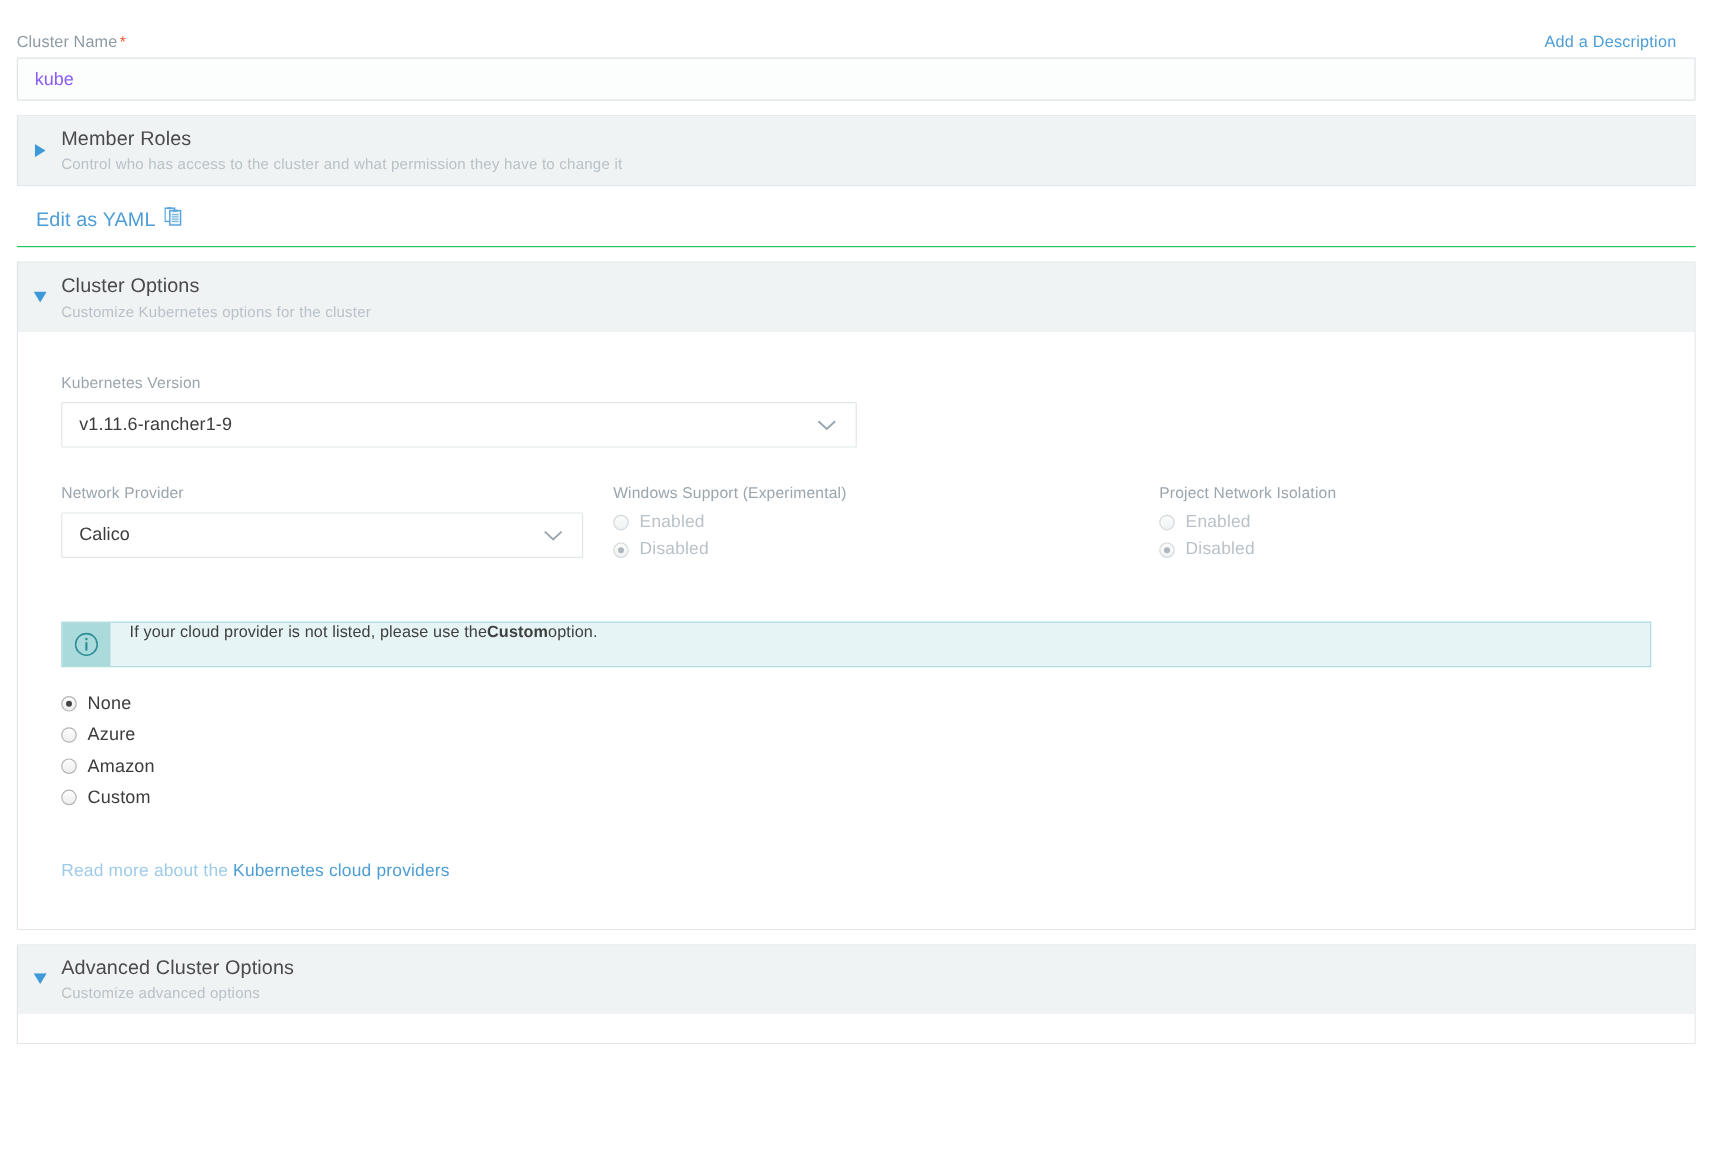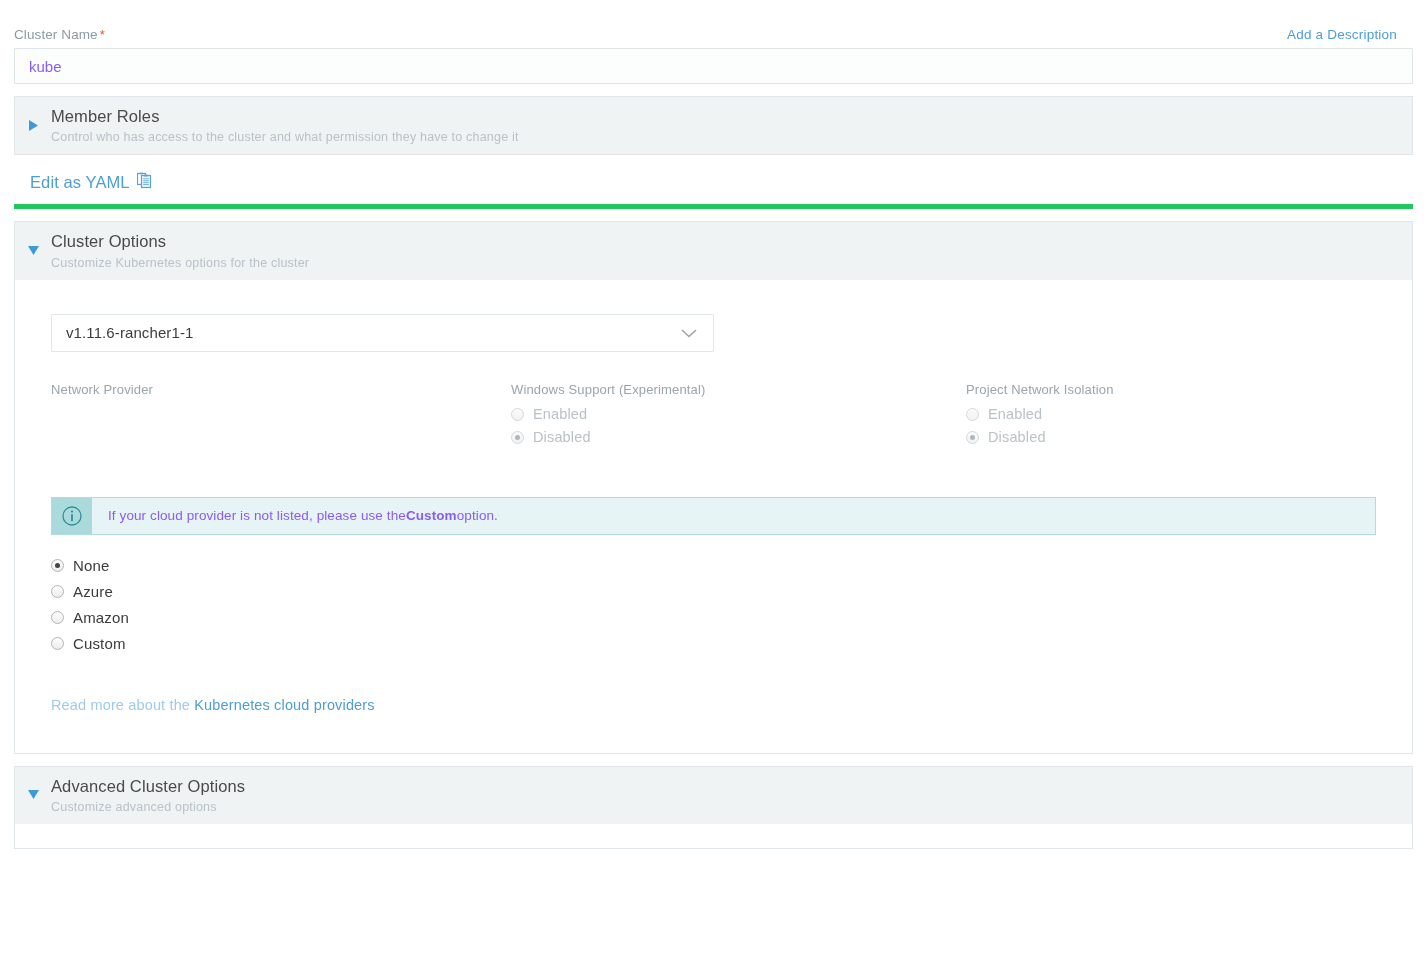--- a/index.html
+++ b/index.html
@@ -101,21 +101,21 @@
     color: #b9c2c8;
     margin-top: 3px;
     letter-spacing: .2px;
   }
   .accordion-body { background: #fff; }
 
   
   .yaml-row {
     margin-top: 17px;
     padding-bottom: 11px;
-    border-bottom: 5px solid #22c55e;
+    border-bottom: 1px solid #22c55e;
   }
   .yaml-link {
     display: inline-flex;
     align-items: center;
     gap: 7px;
     color: #4d9ed5;
     font-size: 16.5px;
     cursor: pointer;
     padding-left: 16px;
     letter-spacing: .1px;
@@ -206,24 +206,24 @@
     flex: 0 0 40px;
     background: #abdadd;
     display: flex;
     align-items: center;
     justify-content: center;
     color: #2f8f96;
   }
   .banner-text {
     flex: 1 1 auto;
     display: flex;
-    align-items: center;
+    align-items: flex-start;
     padding-left: 16px;
     font-size: 13.5px;
-    color: #8b5cf6;
+    color: #404040;
     letter-spacing: .1px;
   }
   .banner-text b { font-weight: bold; }
 
   .cloud-radios { margin-top: 22px; }
   .cloud-radios .radio-line { margin-bottom: 8px; font-size: 15px; }
 
   .readmore {
     margin-top: 44px;
     font-size: 14.5px;
@@ -295,36 +295,47 @@
       <span class="accordion-titles">
         <div class="accordion-title">Cluster Options</div>
         <div class="accordion-sub">Customize Kubernetes options for the cluster</div>
       </span>
     </div>
 
     <div class="accordion-body">
       <div class="options-body">
 
         <div class="k8s-version-wrap">
+          <div class="sub-label">Kubernetes Version</div>
           <div class="select-wrap">
             <div class="select-box">
-              <span class="select-value">v1.11.6-rancher1-1</span>
+              <span class="select-value">v1.11.6-rancher1-9</span>
               <span class="chevron">
                 <svg width="20" height="12" viewBox="0 0 20 12" aria-hidden="true">
                     <polyline points="3,3 10,9.5 17,3" fill="none" stroke="#9aa5ad" stroke-width="1.6"></polyline>
                   </svg>
               </span>
             </div>
           </div>
         </div>
 
         <div class="grid3">
 
           <div class="col-network">
             <div class="sub-label">Network Provider</div>
+            <div class="select-wrap network-select">
+              <div class="select-box">
+                <span class="select-value">Calico</span>
+                <span class="chevron">
+                  <svg width="20" height="12" viewBox="0 0 20 12" aria-hidden="true">
+                      <polyline points="3,3 10,9.5 17,3" fill="none" stroke="#9aa5ad" stroke-width="1.6"></polyline>
+                    </svg>
+                </span>
+              </div>
+            </div>
           </div>
 
           <div class="col-windows">
             <div class="sub-label">Windows Support (Experimental)</div>
             <div class="radio-line disabled">
               <span class="radio dim"></span>
               <span class="radio-label">Enabled</span>
             </div>
             <div class="radio-line disabled">
               <span class="radio dim checked"></span>

